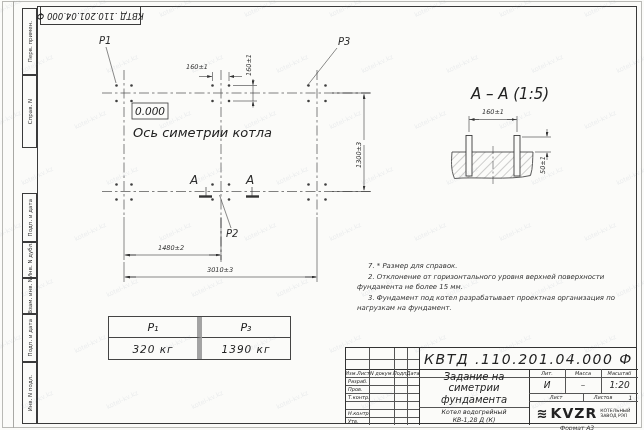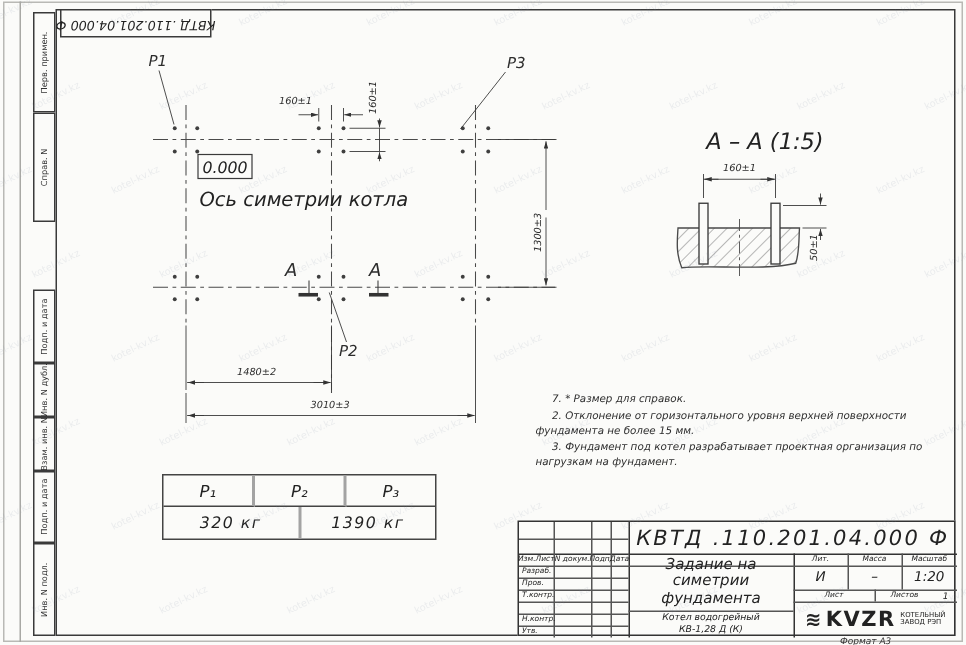--- a/index.html
+++ b/index.html
@@ -15,21 +15,21 @@
   #stamp-topleft span { transform:rotate(180deg); font-size:8.5px; font-style:italic; color:#222; white-space:nowrap; }
   
   .mbox { left:22px; width:15px; border:1px solid #3a3a3a; display:flex; align-items:center; justify-content:center; background:#fbfbf9; }
   .mbox span { writing-mode:vertical-rl; transform:rotate(180deg); font-size:5.5px; color:#333; white-space:nowrap; }
   
   #notes { left:357px; top:261px; width:279px; color:#2e2e2e; }
   #notes p { font-size:6.9px; font-style:italic; line-height:1.45; text-indent:11px; margin-bottom:1px; }
   
   #load-table { left:108px; top:316px; width:183px; height:44px; border:1px solid #444; display:flex; flex-direction:column; background:transparent; }
   #load-table .row { display:flex; flex:1; }
-  #load-table .cell { flex:1; border-right:2px solid #a3a3a3; display:flex; align-items:center; justify-content:center; font-style:italic; color:#222; }
+  #load-table .cell { flex:1; border-right:5px solid #a3a3a3; display:flex; align-items:center; justify-content:center; font-style:italic; color:#222; }
   #load-table .cell:last-child { border-right:none; }
   #load-table .row.hdr .cell { border-bottom:1px solid #444; font-size:11px; }
   #load-table .row.val .cell { font-size:10.5px; letter-spacing:1px; }
   
   #title-block { left:345px; top:347px; width:292px; height:77px; border:1.3px solid #333; background:#fbfbf9; color:#222; }
   #title-block .ln { position:absolute; background:#555; }
   #title-block .lnb { position:absolute; background:#333; }
   #title-block .cell { position:absolute; display:flex; align-items:center; justify-content:center; text-align:center; font-style:italic; }
   .doc-number { font-size:14px; letter-spacing:1.5px; font-style:italic; }
   .tb-small { font-size:5px; }
@@ -209,21 +209,20 @@
 
   <div class="abs" id="notes">
     <p>7. * Размер для справок.</p>
     <p>2. Отклонение от горизонтального уровня верхней поверхности фундамента не более 15 мм.</p>
     <p>3. Фундамент под котел разрабатывает проектная организация по нагрузкам на фундамент.</p>
   </div>
 
   <div class="abs" id="load-table">
     <div class="row hdr">
       <div class="cell">P₁</div>
-      <div class="cell">P₂</div>
       <div class="cell">P₃</div>
     </div>
     <div class="row val">
       <div class="cell">320 кг</div>
       <div class="cell">1390 кг</div>
     </div>
   </div>
 
   <div class="abs" id="title-block">
 

